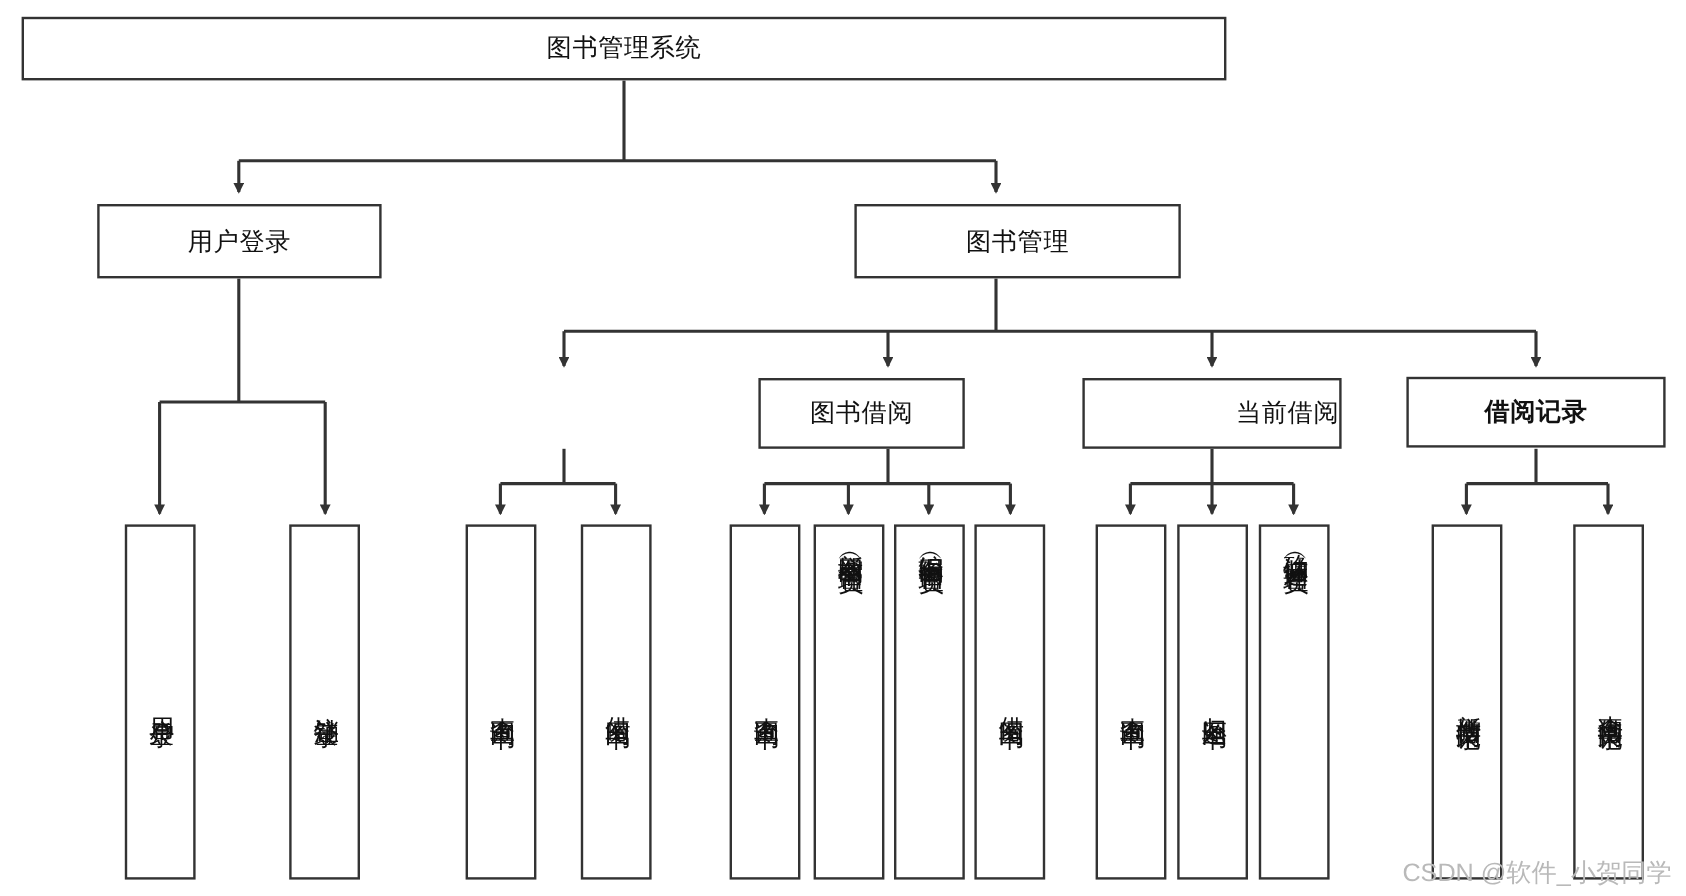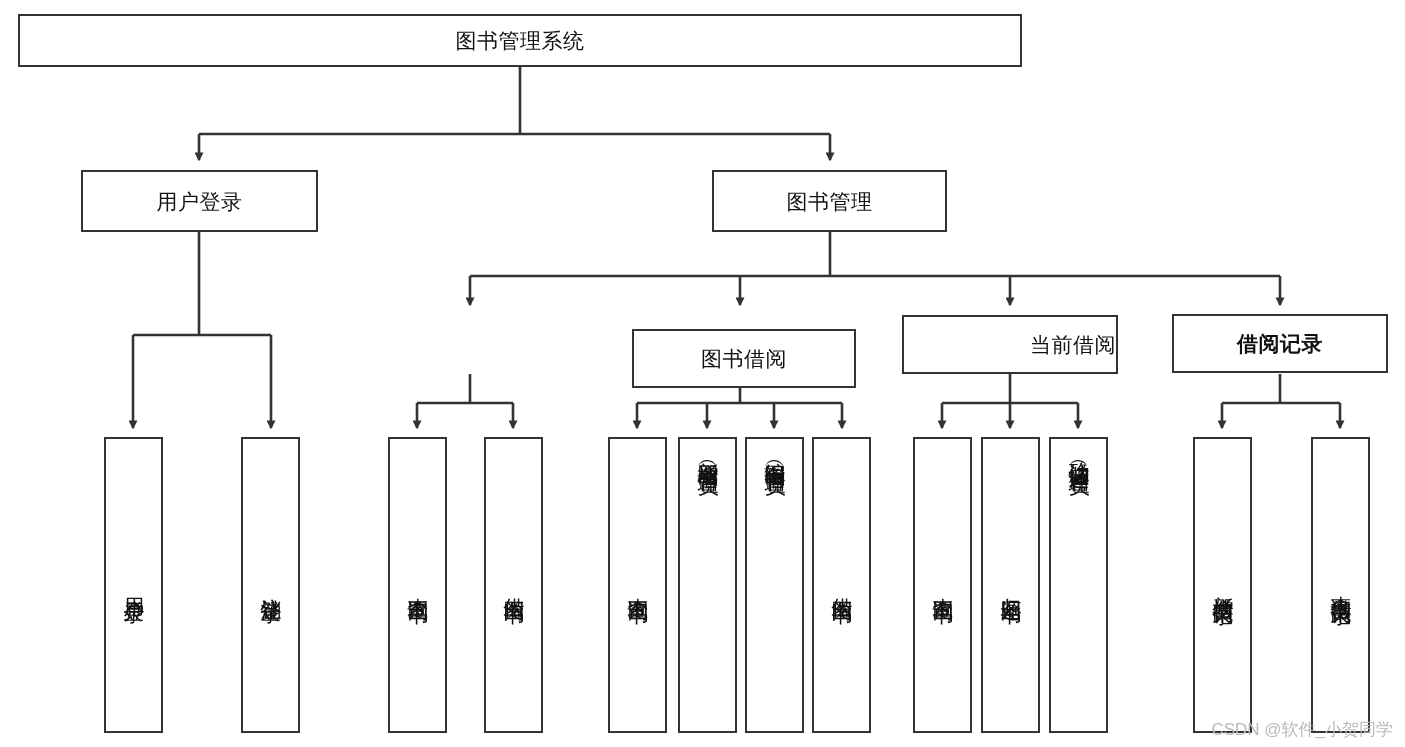--- a/index.html
+++ b/index.html
@@ -65,21 +65,21 @@
     white-space: nowrap;
   }
   .node.vert.mid {
     align-items: center;
     padding-top: 0;
   }
   .watermark {
     position: absolute;
     right: 12px;
     bottom: 6px;
-    font-size: 17px;
+    font-size: 21px;
     color: #b9b9b9;
     white-space: nowrap;
     z-index: 5;
     font-family: "Liberation Sans", "DejaVu Sans", sans-serif;
   }
 </style>
 </head>
 <body>
 
 <div id="canvas">
@@ -134,25 +134,25 @@
     </g>
   </svg>
 
   <div class="node root horiz" style="left:18px; top:14px; width:1004px; height:53px;">
     <span class="label">图书管理系统</span>
   </div>
 
   <div class="node horiz" style="left:81px; top:170px; width:237px; height:62px;">
     <span class="label">用户登录</span>
   </div>
-  <div class="node horiz" style="left:712px; top:170px; width:235px; height:62px;">
+  <div class="node horiz" style="left:712px; top:170px; width:272px; height:62px;">
     <span class="label">图书管理</span>
   </div>
 
-  <div class="node horiz" style="left:632px; top:329px; width:224px; height:59px;">
+  <div class="node horiz" style="left:632px; top:315px; width:172px; height:59px;">
     <span class="label">图书借阅</span>
   </div>
   <div class="node horiz" style="left:902px; top:315px; width:216px; height:59px;justify-content:flex-end;">
     <span class="label">当前借阅</span>
   </div>
   <div class="node horiz" style="left:1172px; top:314px; width:216px; height:59px;font-weight:bold;">
     <span class="label">借阅记录</span>
   </div>
 
   <div class="node vert mid" style="left:104px; top:437px; width:59px; height:296px;">

